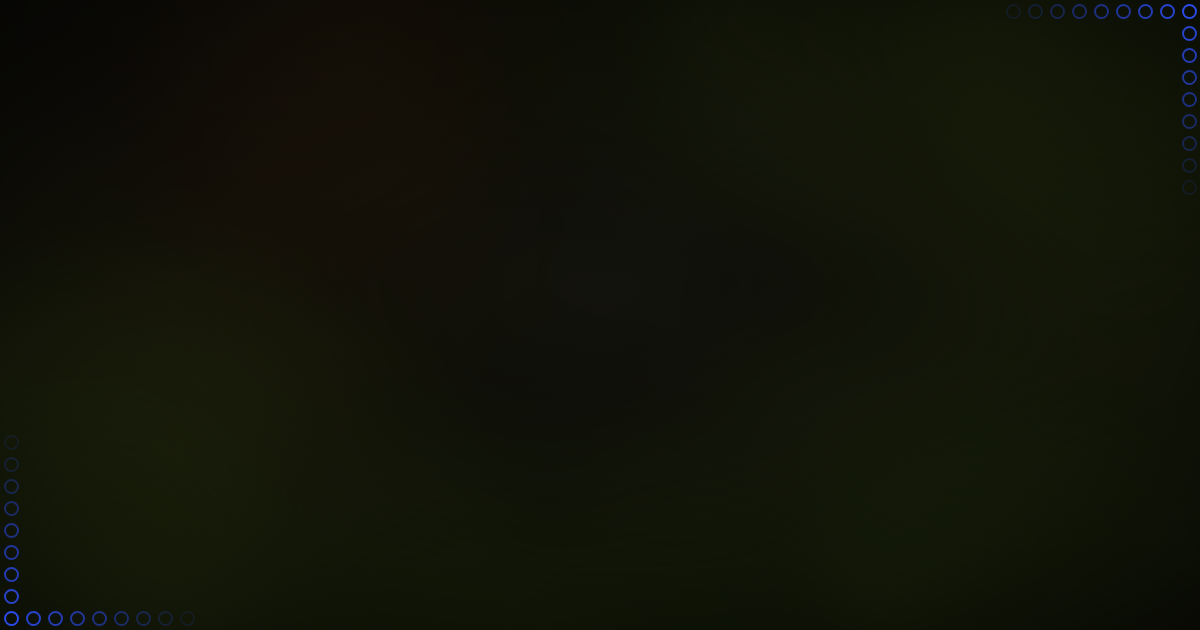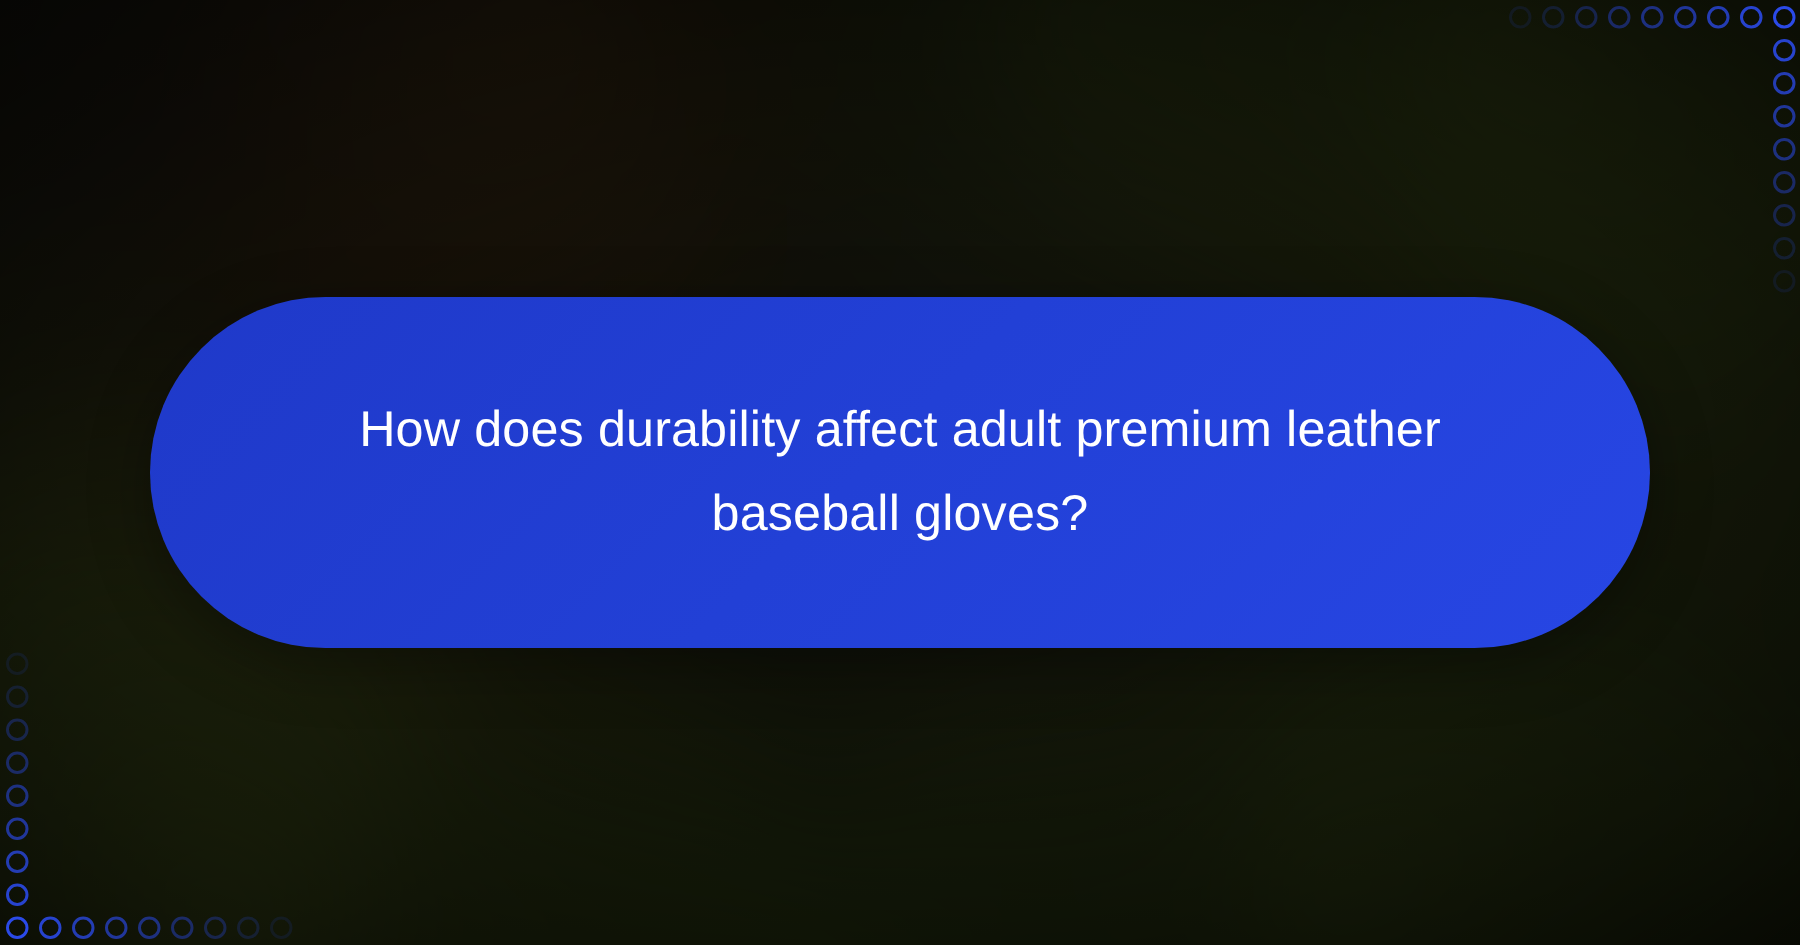--- a/index.html
+++ b/index.html
@@ -129,17 +129,14 @@
       <div class="dot" style="left: 3.5px; top: 588.5px; border-color: rgb(43, 74, 232); opacity: 0.885;"></div>
       <div class="dot" style="left: 3.5px; top: 566.5px; border-color: rgb(43, 74, 232); opacity: 0.77;"></div>
       <div class="dot" style="left: 3.5px; top: 544.5px; border-color: rgb(43, 74, 232); opacity: 0.655;"></div>
       <div class="dot" style="left: 3.5px; top: 522.5px; border-color: rgb(43, 74, 232); opacity: 0.54;"></div>
       <div class="dot" style="left: 3.5px; top: 500.5px; border-color: rgb(43, 74, 232); opacity: 0.425;"></div>
       <div class="dot" style="left: 3.5px; top: 478.5px; border-color: rgb(43, 74, 232); opacity: 0.31;"></div>
       <div class="dot" style="left: 3.5px; top: 456.5px; border-color: rgb(43, 74, 232); opacity: 0.195;"></div>
       <div class="dot" style="left: 3.5px; top: 434.5px; border-color: rgb(43, 74, 232); opacity: 0.12;"></div>
     </div>
 
-  <div class="question-card">
-    <div class="question-text">How does durability affect adult premium leather baseball gloves?</div>
-  </div>
 
 </div>
 
 </body></html>

